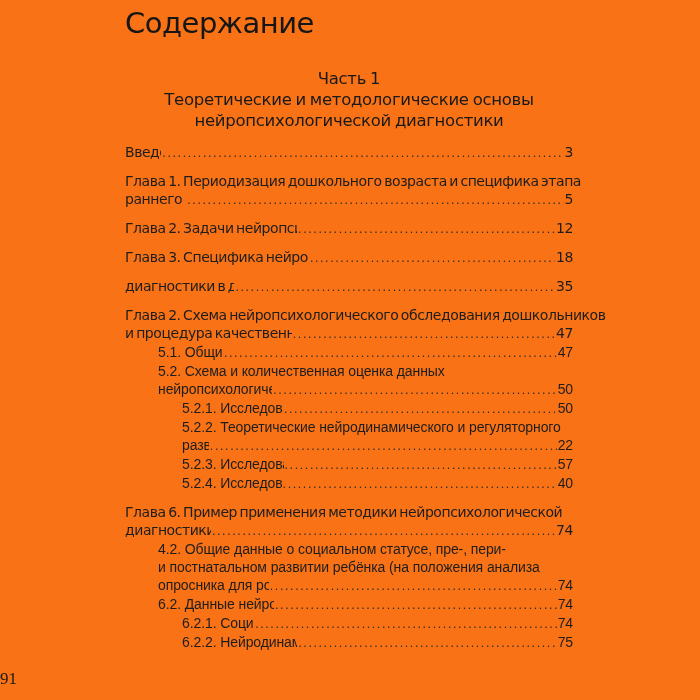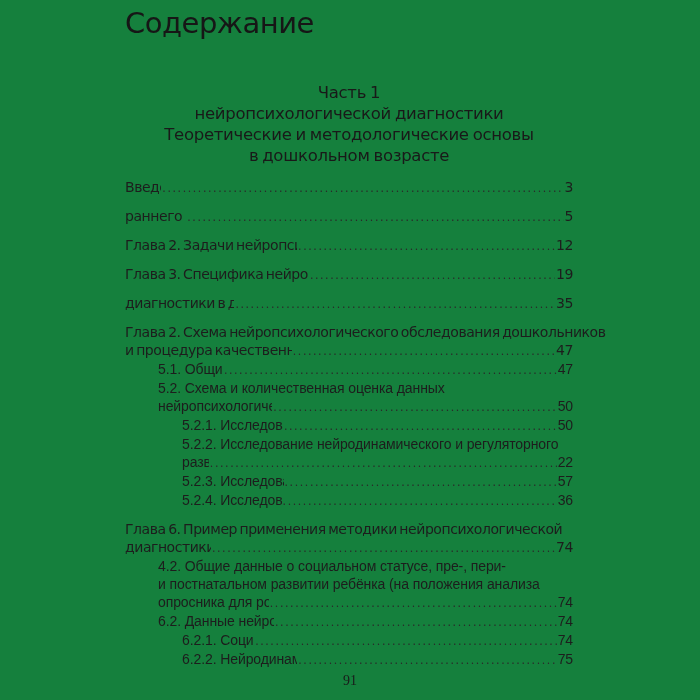--- a/index.html
+++ b/index.html
@@ -4,21 +4,21 @@
 <style>
   html, body {
     margin: 0;
     padding: 0;
     background: #ffffff;
   }
   .page {
     position: relative;
     width: 700px;
     height: 700px;
-    background: #15803d;
+    background: #f97316;
     overflow: hidden;
     color: #1d1d1d;
     font-family: "DejaVu Sans", sans-serif;
   }
   .col {
     position: absolute;
     left: 125px;
     top: 0;
     width: 448px;
   }
@@ -26,21 +26,21 @@
     margin: 0;
     padding-top: 6px;
     font-size: 29px;
     line-height: 34px;
     font-weight: normal;
     letter-spacing: -0.5px;
     font-family: "DejaVu Sans", sans-serif;
     color: #161616;
   }
   .part {
-    margin-top: 42px;
+    margin-top: 28px;
     text-align: center;
     font-size: 16.5px;
     line-height: 21px;
     letter-spacing: -0.3px;
     word-spacing: -1px;
     color: #191919;
   }
   .toc {
     margin-top: 12px;
     font-size: 14px;
@@ -89,68 +89,68 @@
   }
   .pagenum {
     flex: 0 0 auto;
     text-align: right;
   }
   .folio {
     position: absolute;
     left: 0;
     right: 0;
     bottom: 11px;
-    text-align: center;
+    text-align: left;
     font-family: "Liberation Serif", serif;
-    font-size: 14px;
+    font-size: 17px;
     color: #1a1a1a;
   }
 </style>
 </head>
 <body>
 
 <div class="page">
   <div class="col">
 
     <h1 class="toc-heading">Содержание</h1>
 
     <div class="part">
       <div>Часть 1</div>
+      <div>Теоретические и методологические основы</div>
       <div>нейропсихологической диагностики</div>
-      <div>Теоретические и методологические основы</div>
-      <div>в дошкольном возрасте</div>
     </div>
 
     <div class="toc" id="toc-list">
         <div class="entry l0">
           <div class="row-last">
             <span class="row-text">Введение</span>
             <span class="dots"></span>
             <span class="pagenum">3</span>
           </div>
         </div>
         <div class="entry l0">
+          <div class="entry-line">Глава 1. Периодизация дошкольного возраста и специфика этапа</div>
           <div class="row-last">
             <span class="row-text">раннего возраста</span>
             <span class="dots"></span>
             <span class="pagenum">5</span>
           </div>
         </div>
         <div class="entry l0">
           <div class="row-last">
             <span class="row-text">Глава 2. Задачи нейропсихологической диагностики в детском возрасте</span>
             <span class="dots"></span>
             <span class="pagenum">12</span>
           </div>
         </div>
         <div class="entry l0">
           <div class="row-last">
             <span class="row-text">Глава 3. Специфика нейропсихологической диагностики в дошкольном возрасте</span>
             <span class="dots"></span>
-            <span class="pagenum">19</span>
+            <span class="pagenum">18</span>
           </div>
         </div>
         <div class="entry l0">
           <div class="row-last">
             <span class="row-text">диагностики в дошкольном возрасте</span>
             <span class="dots"></span>
             <span class="pagenum">35</span>
           </div>
         </div>
         <div class="entry l0">
@@ -177,39 +177,39 @@
           </div>
         </div>
         <div class="entry l2">
           <div class="row-last">
             <span class="row-text">5.2.1. Исследование социального развития</span>
             <span class="dots"></span>
             <span class="pagenum">50</span>
           </div>
         </div>
         <div class="entry l2">
-          <div class="entry-line">5.2.2. Исследование нейродинамического и регуляторного</div>
+          <div class="entry-line">5.2.2. Теоретические нейродинамического и регуляторного</div>
           <div class="row-last">
             <span class="row-text">развития</span>
             <span class="dots"></span>
             <span class="pagenum">22</span>
           </div>
         </div>
         <div class="entry l2">
           <div class="row-last">
             <span class="row-text">5.2.3. Исследование когнитивного развития</span>
             <span class="dots"></span>
             <span class="pagenum">57</span>
           </div>
         </div>
         <div class="entry l2">
           <div class="row-last">
             <span class="row-text">5.2.4. Исследование движений и действий</span>
             <span class="dots"></span>
-            <span class="pagenum">36</span>
+            <span class="pagenum">40</span>
           </div>
         </div>
         <div class="entry l0">
           <div class="entry-line">Глава 6. Пример применения методики нейропсихологической</div>
           <div class="row-last">
             <span class="row-text">диагностики дошкольника</span>
             <span class="dots"></span>
             <span class="pagenum">74</span>
           </div>
         </div>

